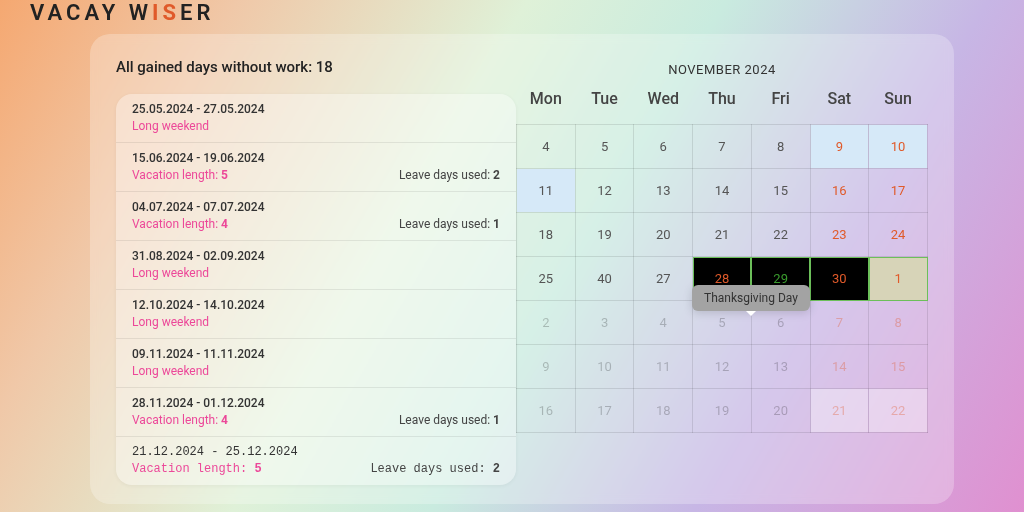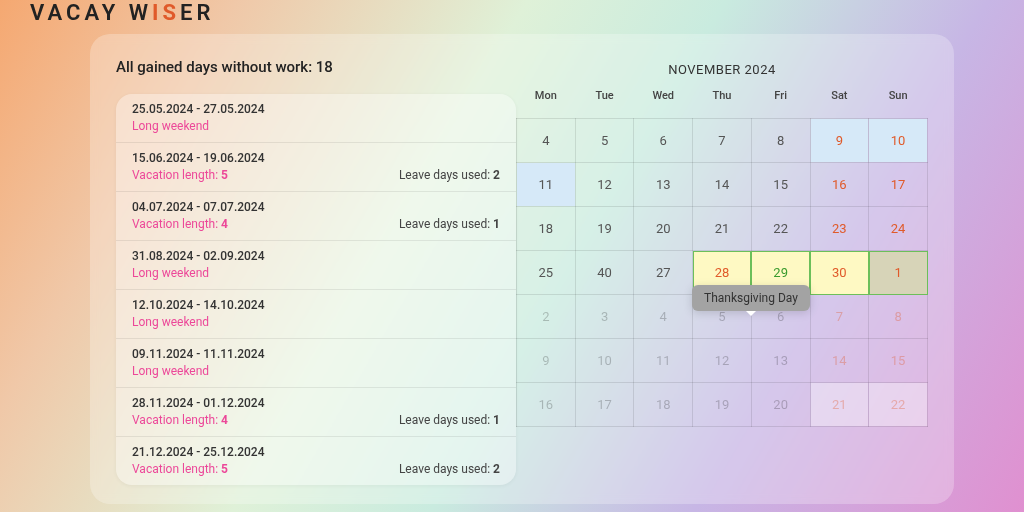--- a/index.html
+++ b/index.html
@@ -27,42 +27,42 @@
     background: rgba(255,255,255,0.35);
     border-radius: 16px; overflow: hidden;
     box-shadow: 0 1px 4px rgba(0,0,0,0.05);
   }
   .item {
     padding: 8px 16px 9px 16px;
     border-bottom: 1px solid rgba(0,0,0,0.08);
     font-size: 12px; color: #333;
     display: flex; justify-content: space-between; align-items: flex-end;
   }
-  .item:last-child { border-bottom: none; }
+  .item:last-child { border-bottom: none; font-family: Liberation Mono, monospace; }
   .item .line1 { font-weight: 500; margin-bottom: 3px; }
   .item .line2 { font-size: 12px; color: #ec4899; }
   .item .right-col { font-size: 12px; color: #444; }
   .item .right-col b, .item .line2 b { font-weight: 700; }
 
   .calendar { flex: 1; }
   .cal-title { text-align: center; font-size: 13px; font-weight: 400; color: #333; padding: 4px 0 6px; letter-spacing: 0.5px;}
   .cal-table { width: 100%; border-collapse: collapse; table-layout: fixed; position: relative; }
   .cal-table th {
-    font-size: 11px; font-weight: 500; color: #444; padding: 6px 0 16px; 
+    font-size: 16px; font-weight: 500; color: #444; padding: 6px 0 16px; 
   }
   .cal-table td {
     border: 1px solid rgba(0,0,0,0.1);
     height: 44px; text-align: center; font-size: 13px; color: #555;
     position: relative;
   }
   .cal-table td.weekend { color: #e05a2a; }
   .cal-table td.muted { color: rgba(0,0,0,0.22); }
   .cal-table td.muted.weekend { color: rgba(224,90,42,0.35); }
   .cal-table td.highlight-blue { background: #d6e9f8; }
-  .cal-table td.highlight-green { background: #fef9c3; border-color:#6cbf5a; outline:1px solid #6cbf5a; outline-offset:-1px;}
+  .cal-table td.highlight-green { background: #000000; border-color:#6cbf5a; outline:1px solid #6cbf5a; outline-offset:-1px;}
   .cal-table td.highlight-green-weekend { background: #d7d4b8; }
   .cal-table td.highlight-gray { background: rgba(255,255,255,0.35); }
   .tooltip {
     position: absolute; top: 227px; left: 176px;
     background: #a3a3a3; border-radius: 6px; padding: 6px 12px;
     font-size: 12px; color: #333; box-shadow: 0 2px 10px rgba(0,0,0,0.15);
     white-space: nowrap; z-index: 10;
   }
   .tooltip::after {
     content: ""; position: absolute; bottom: -5px; left: 50%; transform: translateX(-50%);

